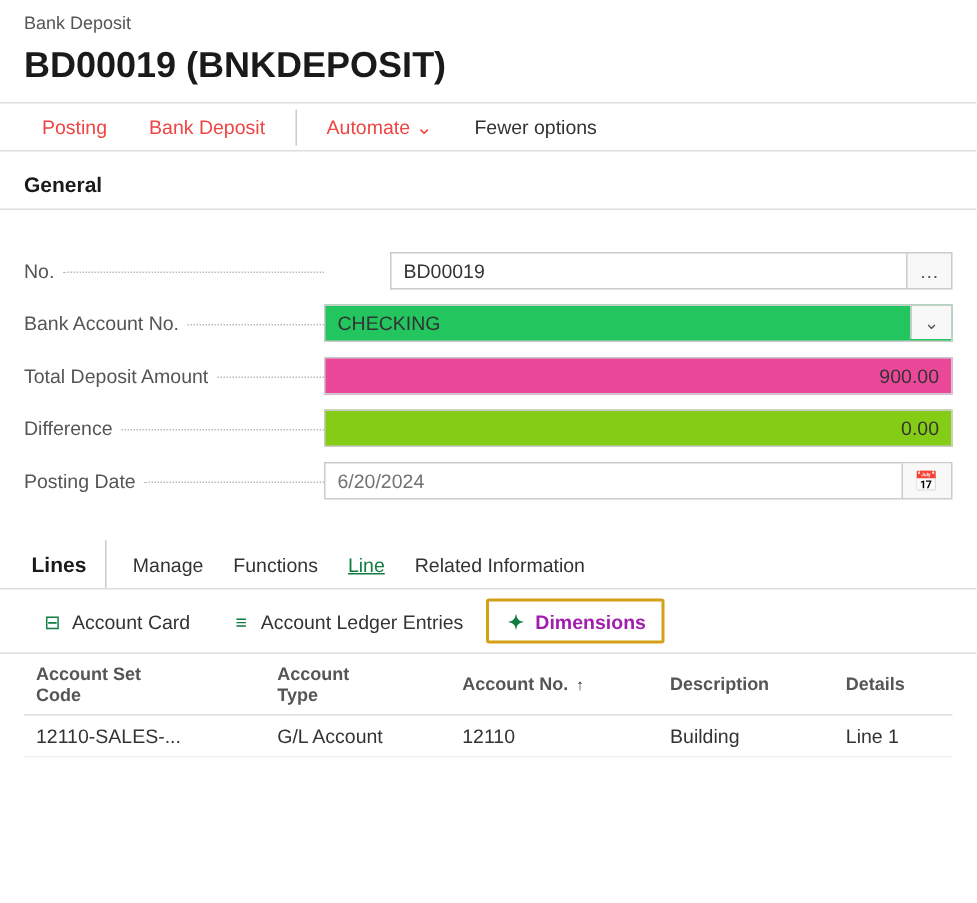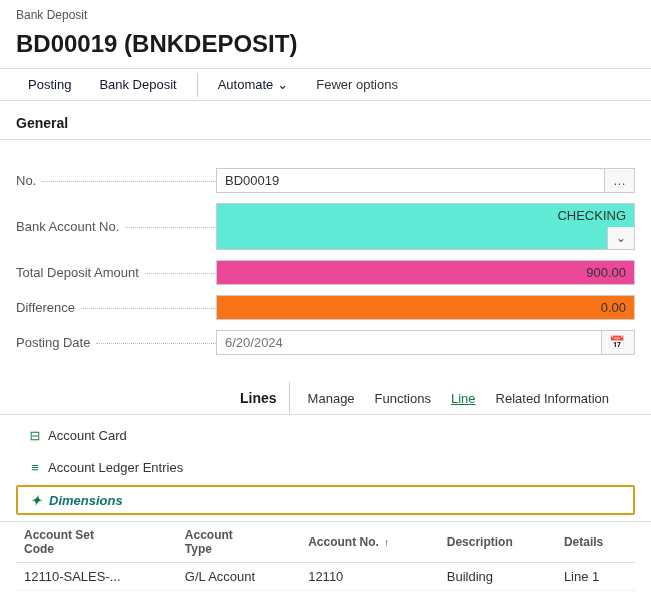--- a/index.html
+++ b/index.html
@@ -30,21 +30,21 @@
       align-items: center;
       border-top: 1px solid #ddd;
       border-bottom: 1px solid #ddd;
       padding: 0 16px;
       gap: 4px;
     }
 
     .nav-btn {
       padding: 8px 12px;
       font-size: 13px;
-      color: #0f172a;
+      color: #ef4444;
       background: none;
       border: none;
       cursor: pointer;
       white-space: nowrap;
     }
 
     .nav-divider {
       width: 1px;
       height: 24px;
       background: #ccc;
@@ -110,41 +110,41 @@
       padding: 4px 8px;
       font-size: 13px;
       color: #333;
       background: #fff;
       outline: none;
     }
 
     .input-with-btn {
       display: flex;
       width: 100%;
+      margin-left: 44px;
     }
     .input-with-btn .input-text {
       flex: 1;
       border-right: none;
     }
     .input-icon-btn {
       border: 1px solid #ccc;
       background: #f8f8f8;
       padding: 4px 8px;
       cursor: pointer;
       font-size: 13px;
       color: #555;
     }
 
     .input-select {
       display: flex;
       width: 100%;
       border: 1px solid #ccc;
-      background: #5eead4;
-      align-items: flex-end;
-      flex-direction: column;
+      background: #22c55e;
+      align-items: flex-start;
     }
     .input-select span {
       flex: 1;
       padding: 4px 8px;
       font-size: 13px;
       color: #333;
     }
     .input-select .arrow-btn {
       border: none;
       border-left: 1px solid #ccc;
@@ -159,21 +159,21 @@
       width: 100%;
       border: 1px solid #ccc;
       padding: 4px 8px;
       font-size: 13px;
       color: #333;
       background: #ec4899;
       text-align: right;
     }
 
     .input-readonly {
-      background: #f97316;
+      background: #84cc16;
       border: 1px solid #ccc;
       padding: 4px 8px;
       font-size: 13px;
       color: #333;
       text-align: right;
       width: 100%;
     }
 
     .input-date-wrap {
       display: flex;
@@ -199,23 +199,22 @@
     }
 
     .lines-section {
       margin-top: 14px;
     }
 
     .lines-tab-bar {
       display: flex;
       align-items: center;
       border-bottom: 1px solid #ddd;
-      padding: 0 32px;
+      padding: 0 21px;
       gap: 0;
-      justify-content: flex-end;
     }
 
     .lines-title {
       font-size: 14px;
       font-weight: 700;
       color: #1a1a1a;
       padding: 8px 12px 8px 0;
       border-right: 1px solid #ccc;
       margin-right: 8px;
     }
@@ -224,43 +223,42 @@
       padding: 8px 10px;
       font-size: 13px;
       color: #333;
       background: none;
       border: none;
       cursor: pointer;
     }
 
     .sub-toolbar {
       display: flex;
+      align-items: center;
       padding: 6px 16px;
       gap: 4px;
       border-bottom: 1px solid #ddd;
-      flex-direction: column;
     }
 
     .sub-btn {
       display: flex;
       align-items: center;
       gap: 5px;
       padding: 5px 10px;
       font-size: 13px;
       color: #333;
       background: none;
       border: 1px solid transparent;
       cursor: pointer;
       border-radius: 2px;
     }
     .sub-btn.active {
       border: 2px solid #d4a017;
-      color: #0f766e;
+      color: #a21caf;
       font-weight: 600;
-      font-style: italic;
     }
 
     .sub-btn-icon {
       width: 16px;
       height: 16px;
       display: inline-flex;
       align-items: center;
       justify-content: center;
     }
 

